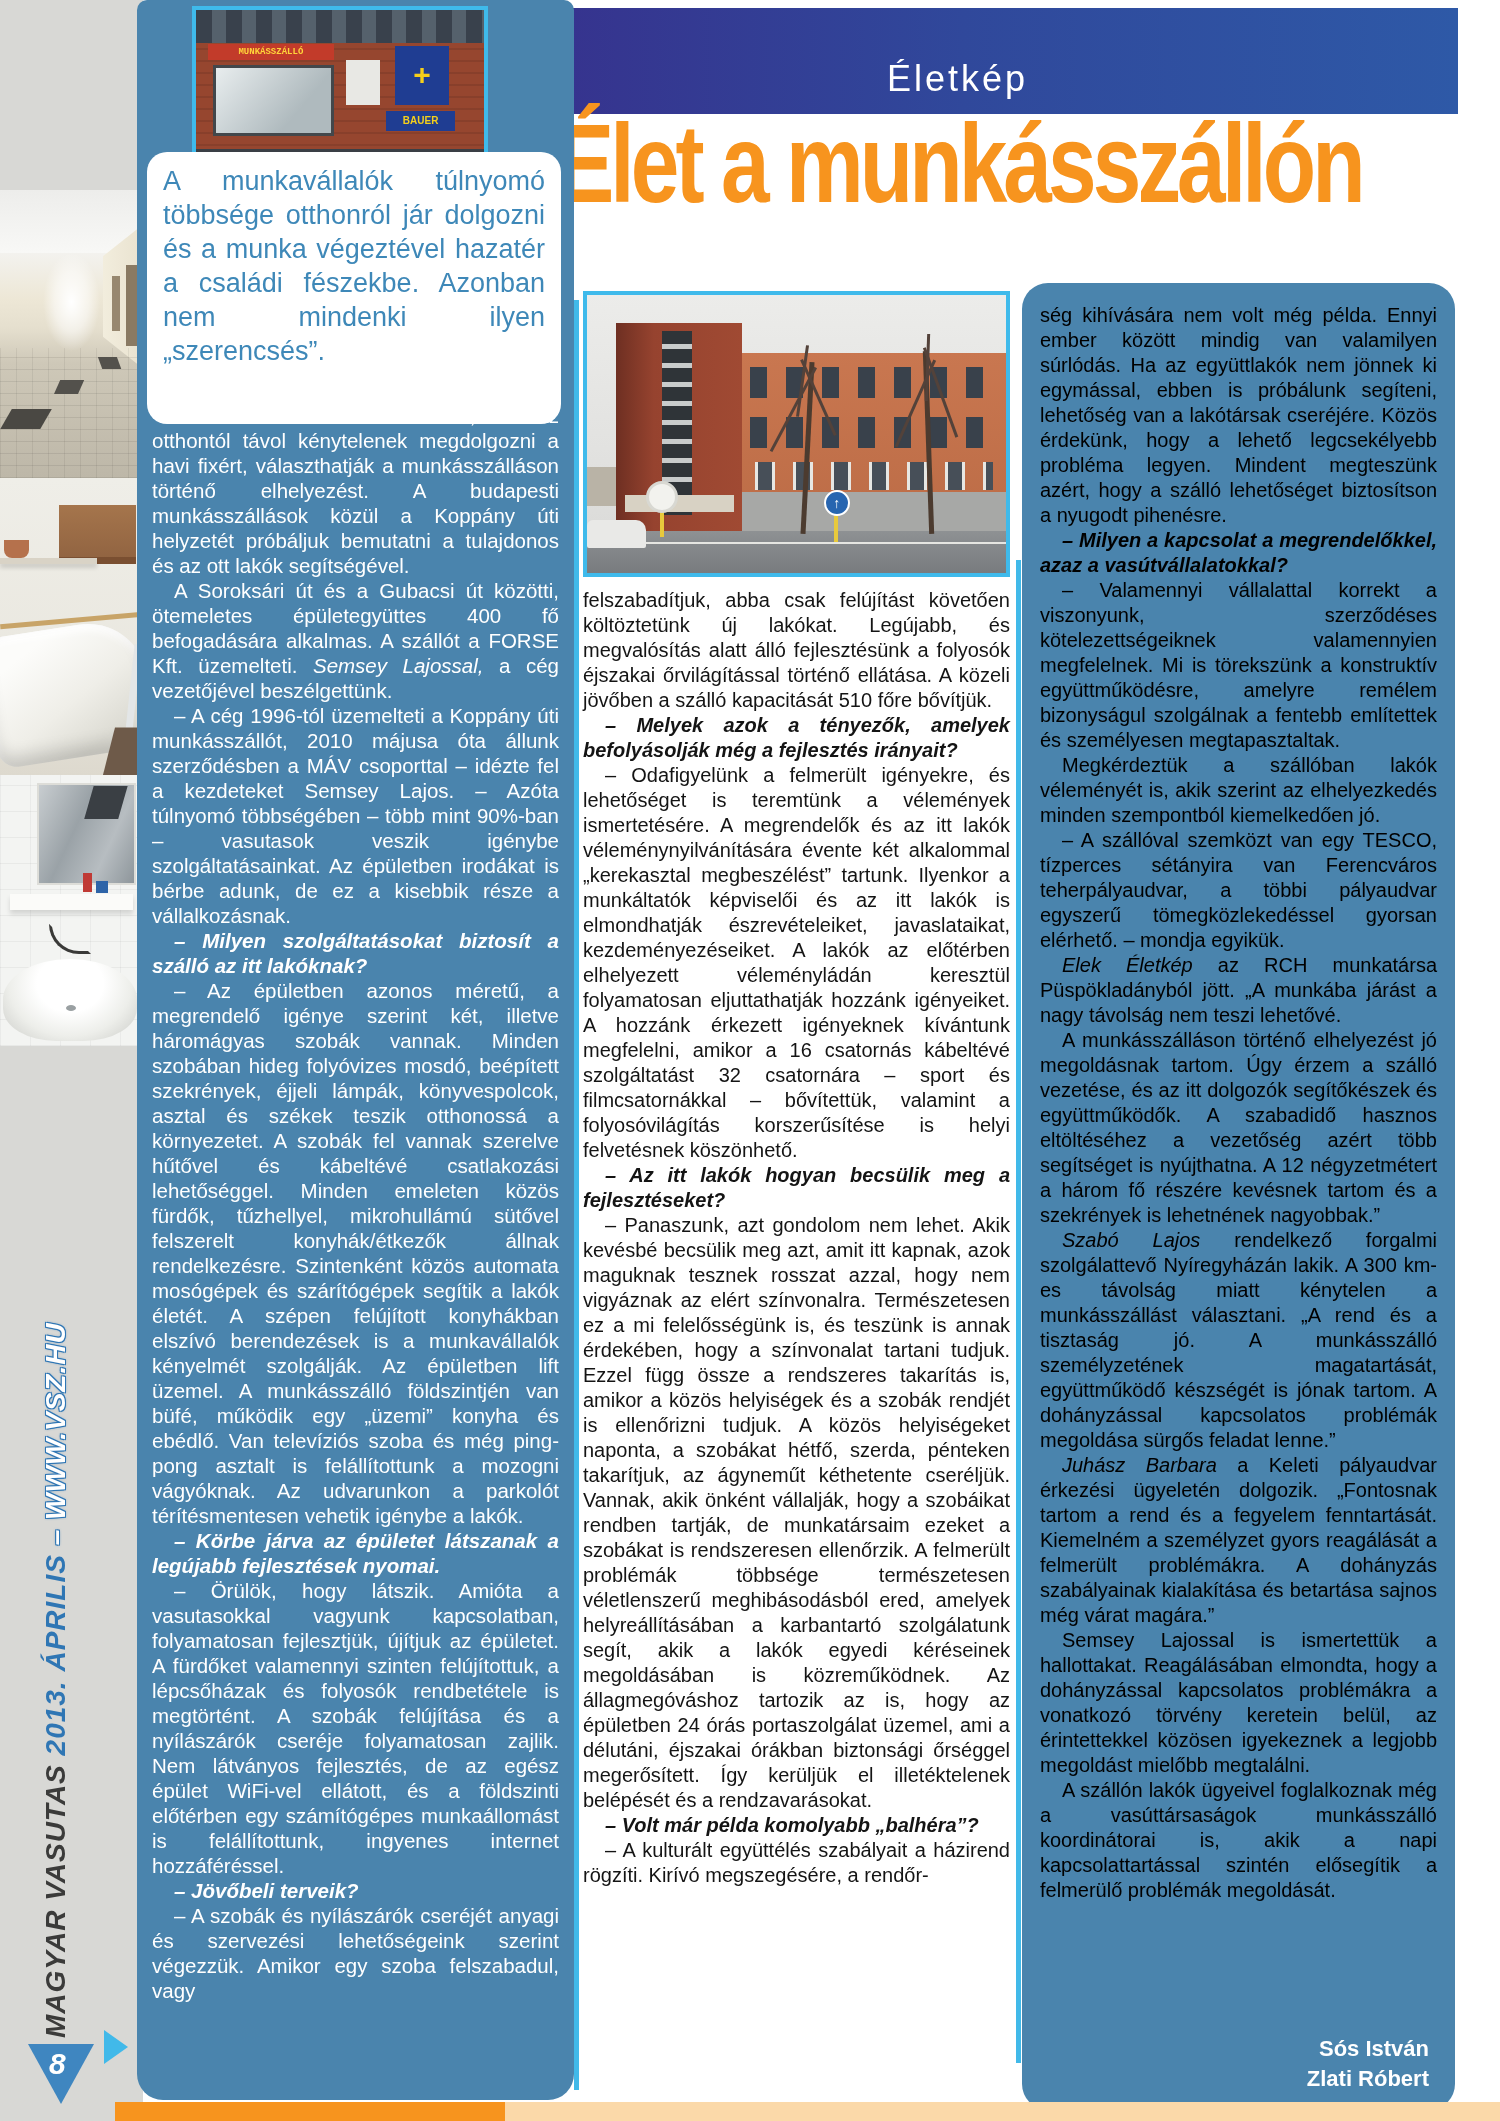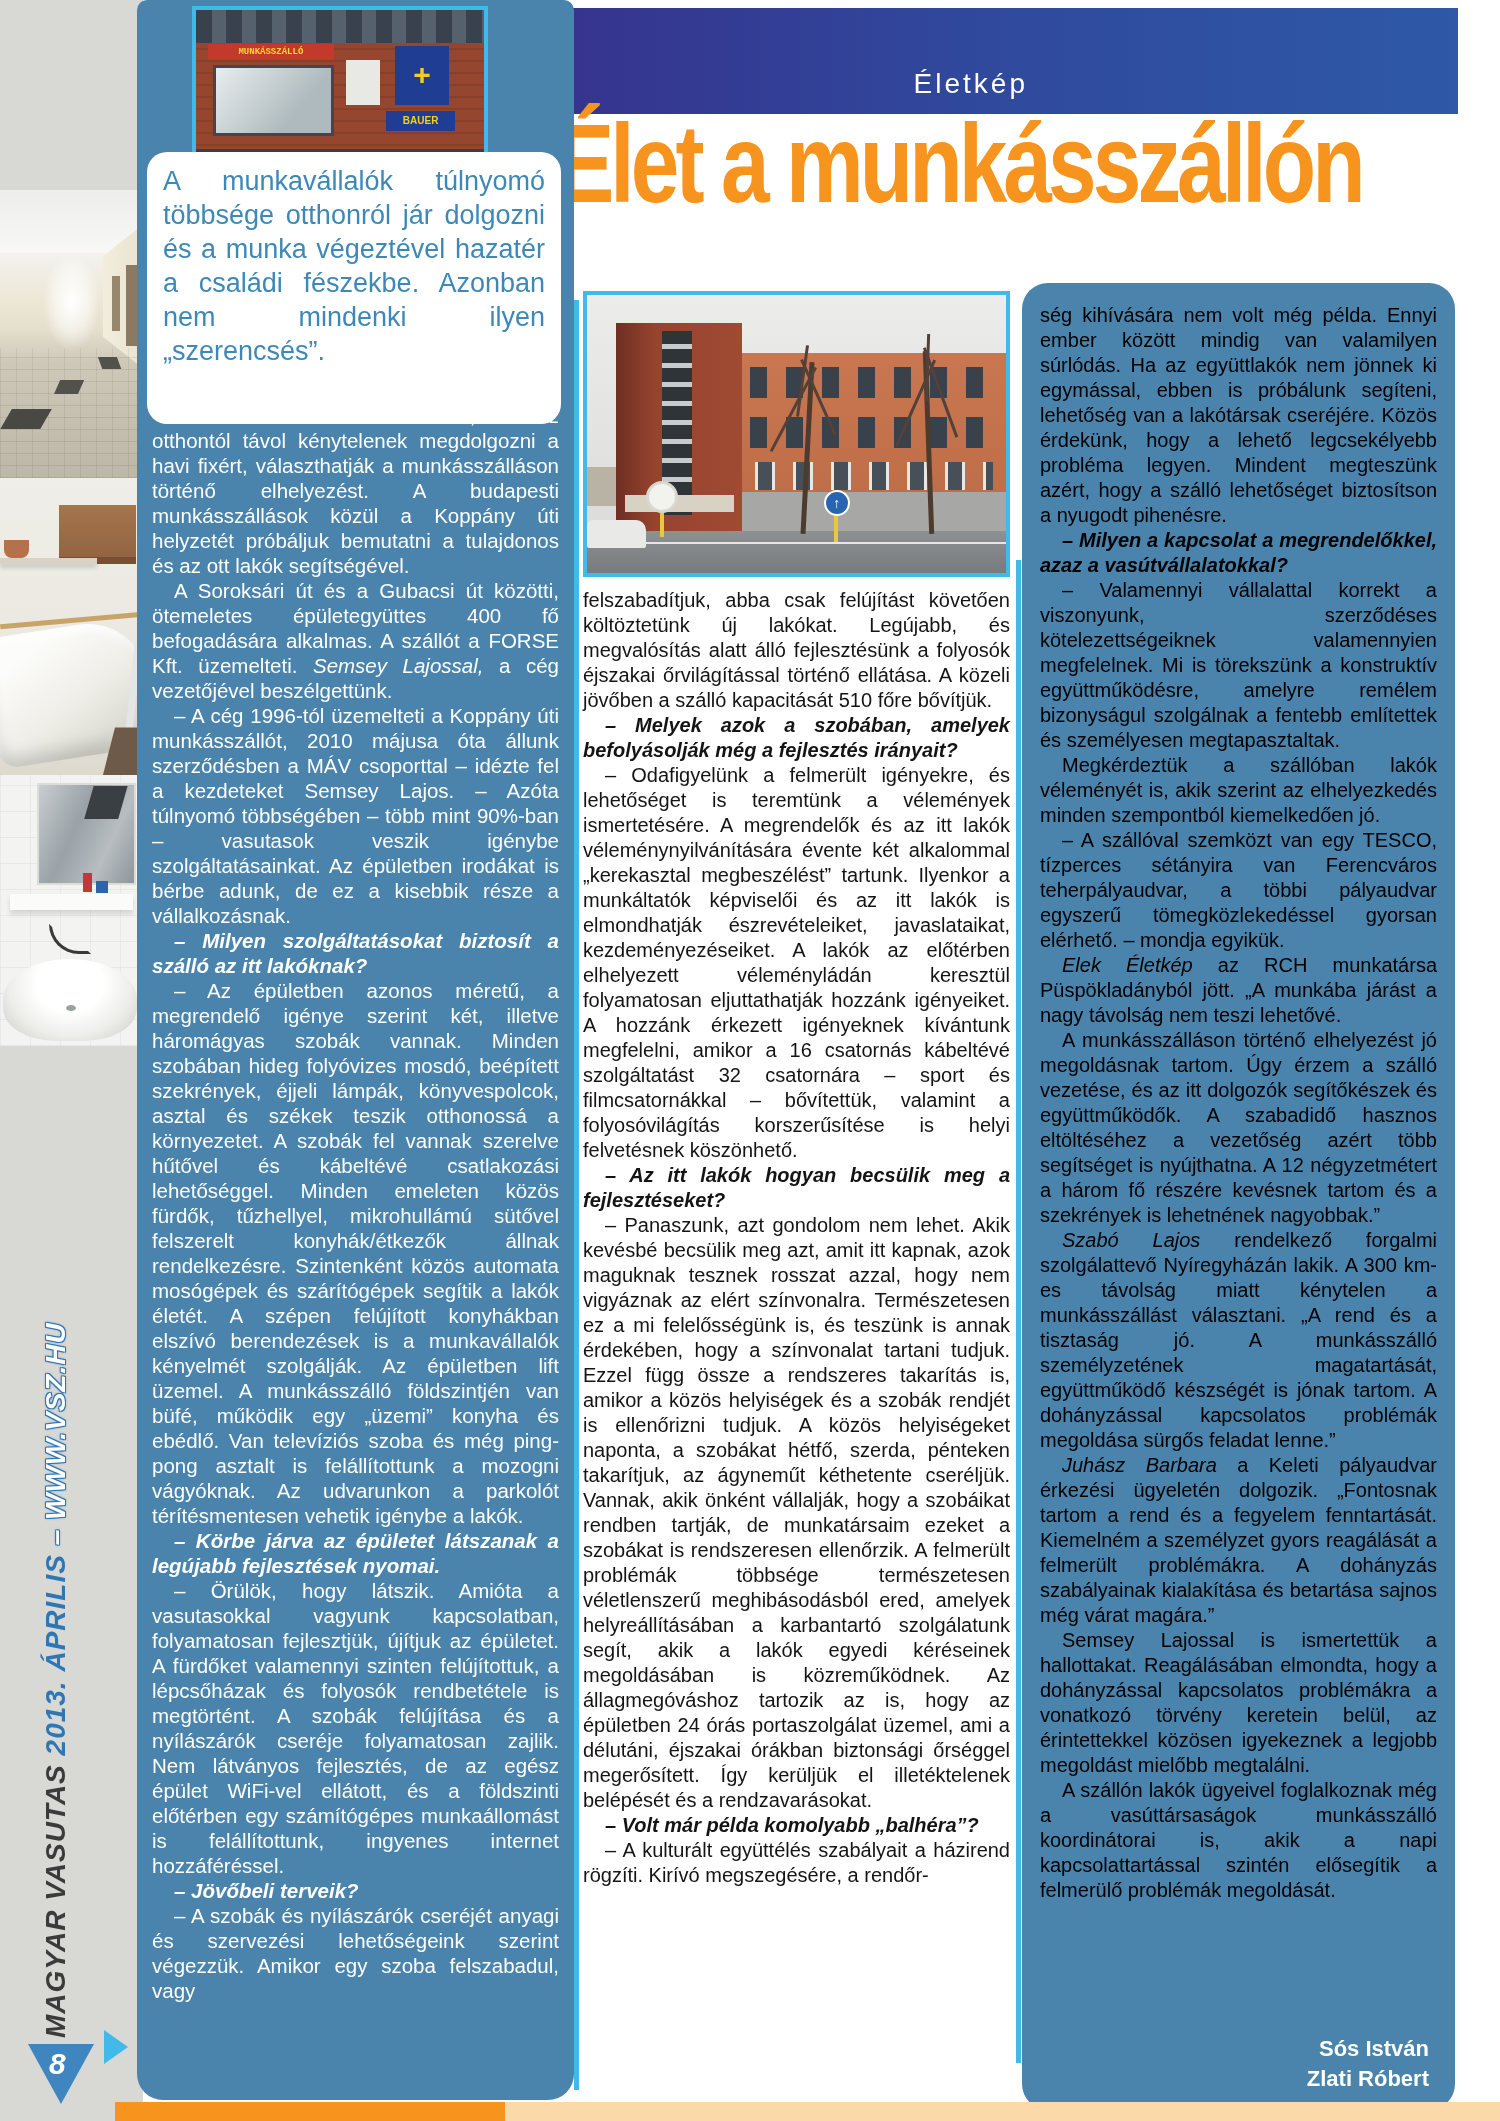--- a/index.html
+++ b/index.html
@@ -45,21 +45,21 @@
   .vert-text{left:34px;top:2038px;width:770px;height:44px;transform:rotate(-90deg);transform-origin:0 0;
              font-size:28px;font-weight:bold;font-style:italic;letter-spacing:1px;line-height:44px;white-space:nowrap;}
   .vt-title{color:#3b3b3a;}
   .vt-date{color:#2f76b4;}
   .vt-url{color:#ffffff;text-shadow:1px 1px 0 #2f76b4,-1px -1px 0 #2f76b4,1px -1px 0 #2f76b4,-1px 1px 0 #2f76b4,0 0 3px #2f76b4;}
   .page-badge{left:28px;top:2044px;width:0;height:0;border-left:33px solid transparent;border-right:33px solid transparent;border-top:60px solid #3f86c0;}
   .page-num{left:49px;top:2047px;color:#ffffff;font-size:30px;font-weight:bold;font-style:italic;}
 
   
   .header-bar{left:558px;top:8px;width:900px;height:106px;background:linear-gradient(90deg,#36338e 0%,#30489b 45%,#2e59a7 100%);}
-  .section-label{position:absolute;right:430px;bottom:14px;color:#ffffff;font-size:28px;letter-spacing:3px;}
+  .section-label{position:absolute;right:430px;bottom:14px;color:#ffffff;font-size:36px;letter-spacing:3px;}
   .main-title{left:556px;top:108px;color:#f7941e;font-size:112px;font-weight:bold;letter-spacing:-5px;line-height:1;
               transform:scaleX(.78);transform-origin:0 0;white-space:nowrap;}
 
   
   .left-box{left:137px;top:0;width:437px;height:2100px;background:#4a84ad;border-radius:10px 10px 26px 26px;}
   .entrance-photo{position:absolute;left:55px;top:6px;width:288px;height:148px;border:4px solid #3fbaeb;background:#96462f;overflow:hidden;}
   .en-brick{position:absolute;inset:0;background:repeating-linear-gradient(0deg,#00000018 0 2px,transparent 2px 12px);}
   .en-awning{position:absolute;left:0;top:0;width:100%;height:22%;background:repeating-linear-gradient(90deg,#39414c 0 16px,#55616c 16px 30px);}
   .en-redsign{position:absolute;left:4%;top:23%;width:44%;height:11%;background:#c23b2a;color:#ffd43a;font-size:9px;font-weight:bold;text-align:center;line-height:16px;overflow:hidden;font-family:Liberation Mono, monospace;}
   .en-glass{position:absolute;left:6%;top:37%;width:40%;height:44%;background:linear-gradient(130deg,#e8edee,#afbabe 70%);border:3px solid #43474b;}
@@ -224,21 +224,21 @@
     <div class="mb-branch mb-b5"></div>
     <div class="mb-branch mb-b6"></div>
     <div class="mb-car"></div>
     <div class="mb-pole mb-p1"></div>
     <div class="mb-pole mb-p2"></div>
     <div class="mb-sign-white"></div>
     <div class="mb-sign-blue">↑</div>
   </div>
   <div class="abs mid-text">
       <p class="para"><span>felszabadítjuk, abba csak felújítást követően költöztetünk új lakókat. Legújabb, és megvalósítás alatt álló fejlesztésünk a folyosók éjszakai őrvilágítással történő ellátása. A közeli jövőben a szálló kapacitását 510 főre bővítjük.</span></p>
-      <p class="para q"><span>– Melyek azok a szobában, amelyek befolyásolják még a fejlesztés irányait?</span></p>
+      <p class="para q"><span>– Melyek azok a tényezők, amelyek befolyásolják még a fejlesztés irányait?</span></p>
       <p class="para"><span>– Odafigyelünk a felmerült igényekre, és lehetőséget is teremtünk a vélemények ismertetésére. A megrendelők és az itt lakók véleménynyilvánítására évente két alkalommal „kerekasztal megbeszélést” tartunk. Ilyenkor a munkáltatók képviselői és az itt lakók is elmondhatják észrevételeiket, javaslataikat, kezdeményezéseiket. A lakók az előtérben elhelyezett véleményládán keresztül folyamatosan eljuttathatják hozzánk igényeiket. A hozzánk érkezett igényeknek kívántunk megfelelni, amikor a 16 csatornás kábeltévé szolgáltatást 32 csatornára – sport és filmcsatornákkal – bővítettük, valamint a folyosóvilágítás korszerűsítése is helyi felvetésnek köszönhető.</span></p>
       <p class="para q"><span>– Az itt lakók hogyan becsülik meg a fejlesztéseket?</span></p>
       <p class="para"><span>– Panaszunk, azt gondolom nem lehet. Akik kevésbé becsülik meg azt, amit itt kapnak, azok maguknak tesznek rosszat azzal, hogy nem vigyáznak az elért színvonalra. Természetesen ez a mi felelősségünk is, és teszünk is annak érdekében, hogy a színvonalat tartani tudjuk. Ezzel függ össze a rendszeres takarítás is, amikor a közös helyiségek és a szobák rendjét is ellenőrizni tudjuk. A közös helyiségeket naponta, a szobákat hétfő, szerda, pénteken takarítjuk, az ágyneműt kéthetente cseréljük. Vannak, akik önként vállalják, hogy a szobáikat rendben tartják, de munkatársaim ezeket a szobákat is rendszeresen ellenőrzik. A felmerült problémák többsége természetesen véletlenszerű meghibásodásból ered, amelyek helyreállításában a karbantartó szolgálatunk segít, akik a lakók egyedi kéréseinek megoldásában is közreműködnek. Az állagmegóváshoz tartozik az is, hogy az épületben 24 órás portaszolgálat üzemel, ami a délutáni, éjszakai órákban biztonsági őrséggel megerősített. Így kerüljük el illetéktelenek belépését és a rendzavarásokat.</span></p>
       <p class="para q"><span>– Volt már példa komolyabb „balhéra”?</span></p>
       <p class="para"><span>– A kulturált együttélés szabályait a házirend rögzíti. Kirívó megszegésére, a rendőr-</span></p>
     </div>
 
   <div class="abs right-box">
     <div class="right-text">
         <p class="para"><span>ség kihívására nem volt még példa. Ennyi ember között mindig van valamilyen súrlódás. Ha az együttlakók nem jönnek ki egymással, ebben is próbálunk segíteni, lehetőség van a lakótársak cseréjére. Közös érdekünk, hogy a lehető legcsekélyebb probléma legyen. Mindent megteszünk azért, hogy a szálló lehetőséget biztosítson a nyugodt pihenésre.</span></p>

